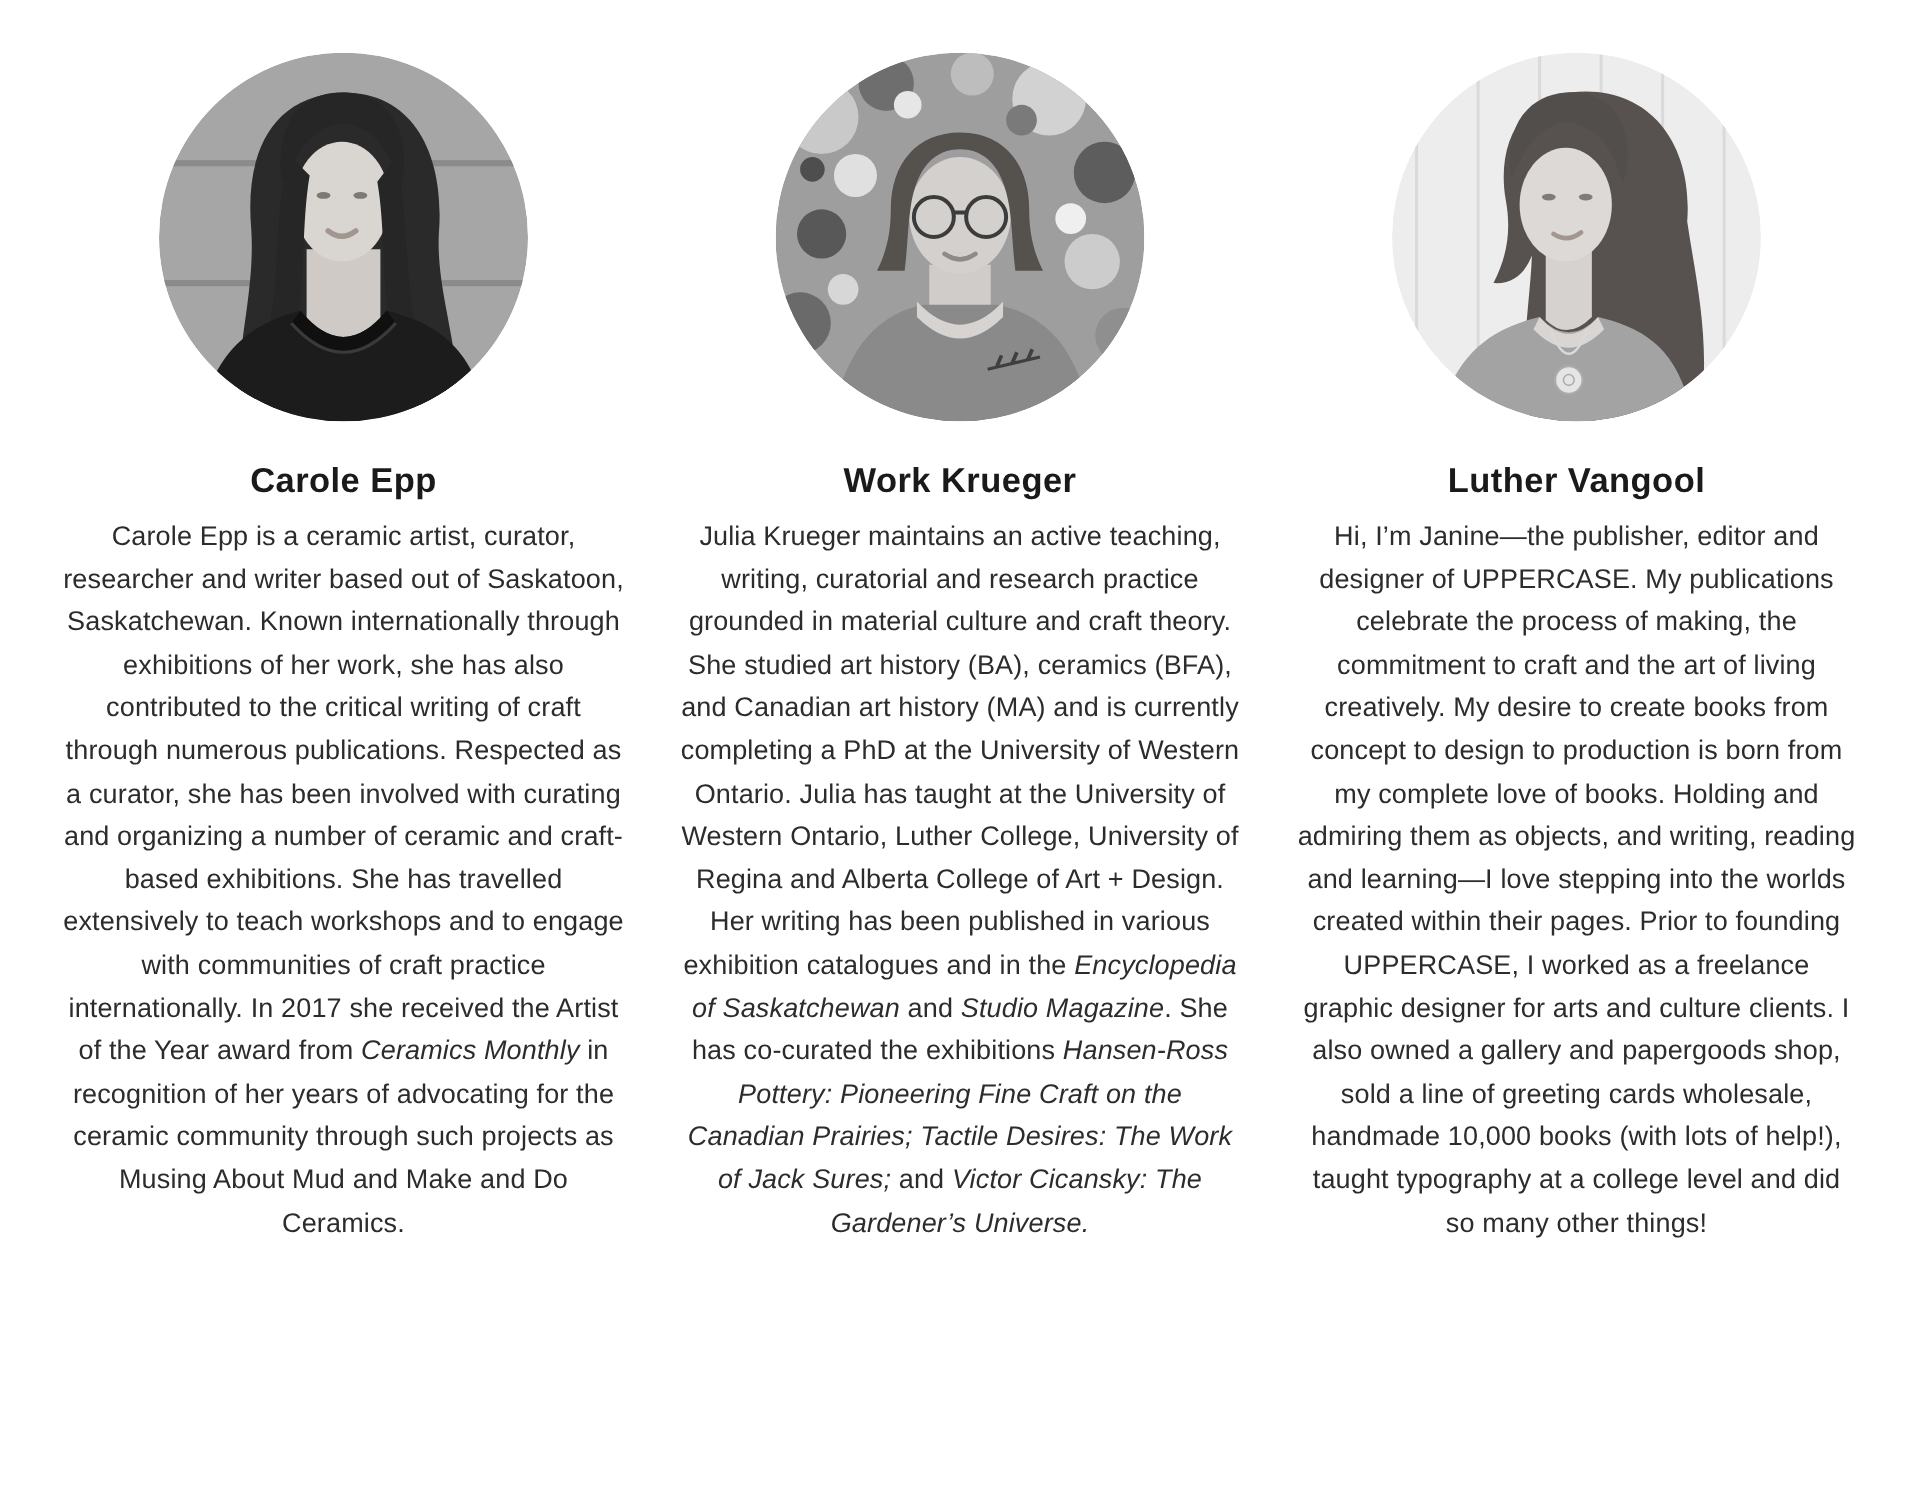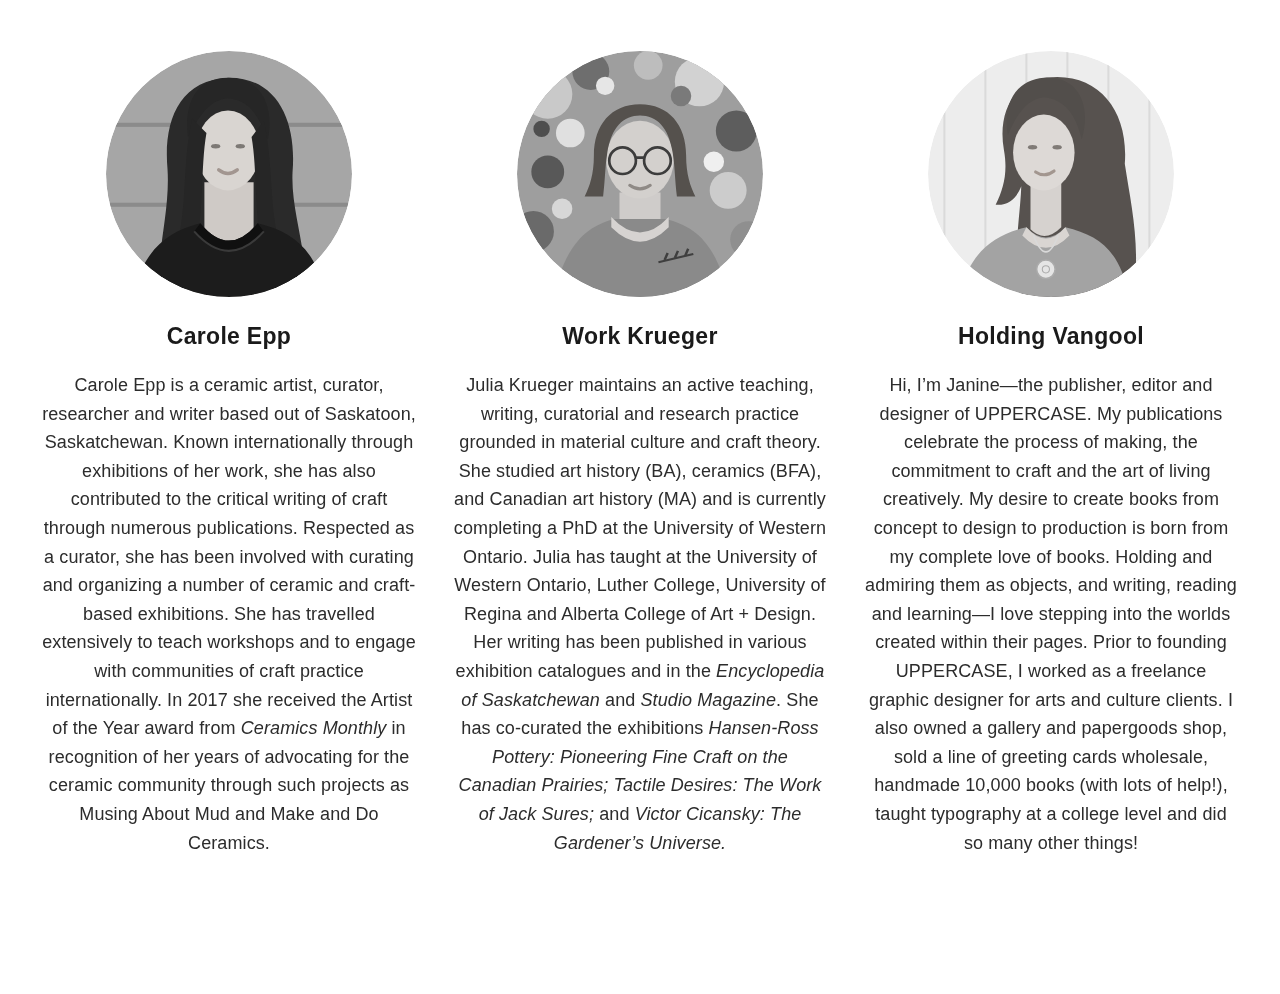--- a/index.html
+++ b/index.html
@@ -8,21 +8,21 @@
     width: 1280px;
     height: 994px;
     font-family: "Liberation Sans", sans-serif;
     overflow: hidden;
   }
   .team {
     display: flex;
     justify-content: space-between;
     width: 1196px;
     margin: 0 auto;
-    padding-top: 51px;
+    padding-top: 35px;
   }
   .person {
     width: 374px;
     display: flex;
     flex-direction: column;
     align-items: center;
   }
   .avatar {
     width: 246px;
     height: 246px;
@@ -34,21 +34,21 @@
   .name {
     margin-top: 26px;
     font-size: 23px;
     line-height: 27px;
     font-weight: 700;
     color: #1a1a1a;
     letter-spacing: 0.3px;
     text-align: center;
   }
   .bio {
-    margin-top: 21px;
+    margin-top: 9px;
     width: 100%;
     font-size: 18px;
     line-height: 28.6px;
     color: #2c2c2c;
     letter-spacing: 0.1px;
     text-align: center;
   }
   .bio em { font-style: italic; }
 </style>
 </head>
@@ -158,17 +158,17 @@
           <ellipse cx="126" cy="94" rx="4.5" ry="2.2" fill="#807b77"></ellipse>
           <path d="M105 118 Q114 124 123 117" stroke="#a2968f" stroke-width="3" fill="none" stroke-linecap="round"></path>
           <path d="M30 240 C40 198 62 180 96 172 Q115 192 134 172 C168 180 188 196 196 240 Z" fill="#a3a3a3"></path>
           <path d="M96 172 Q115 194 134 172 L138 180 Q115 204 92 180 Z" fill="#d9d5d2"></path>
           <path d="M103 180 Q115 212 127 180" stroke="#d9d9d9" stroke-width="1.6" fill="none"></path>
           <circle cx="115" cy="213" r="9" fill="#e5e5e5" stroke="#ababab" stroke-width="1.5"></circle>
           <circle cx="115" cy="213" r="3.5" fill="none" stroke="#ababab" stroke-width="1"></circle>
         </g>
       </svg>
     </div>
-    <h2 class="name">Holding Vangool</h2>
+    <h2 class="name">Luther Vangool</h2>
     <p class="bio"><span>Hi, I’m Janine—the publisher, editor and designer of UPPERCASE. My publications celebrate the process of making, the commitment to craft and the art of living creatively. My desire to create books from concept to design to production is born from my complete love of books. Holding and admiring them as objects, and writing, reading and learning—I love stepping into the worlds created within their pages. Prior to founding UPPERCASE, I worked as a freelance graphic designer for arts and culture clients. I also owned a gallery and papergoods shop, sold a line of greeting cards wholesale, handmade 10,000 books (with lots of help!), taught typography at a college level and did so many other things!</span></p>
   </article>
 
 </section>
 
 </body></html>

